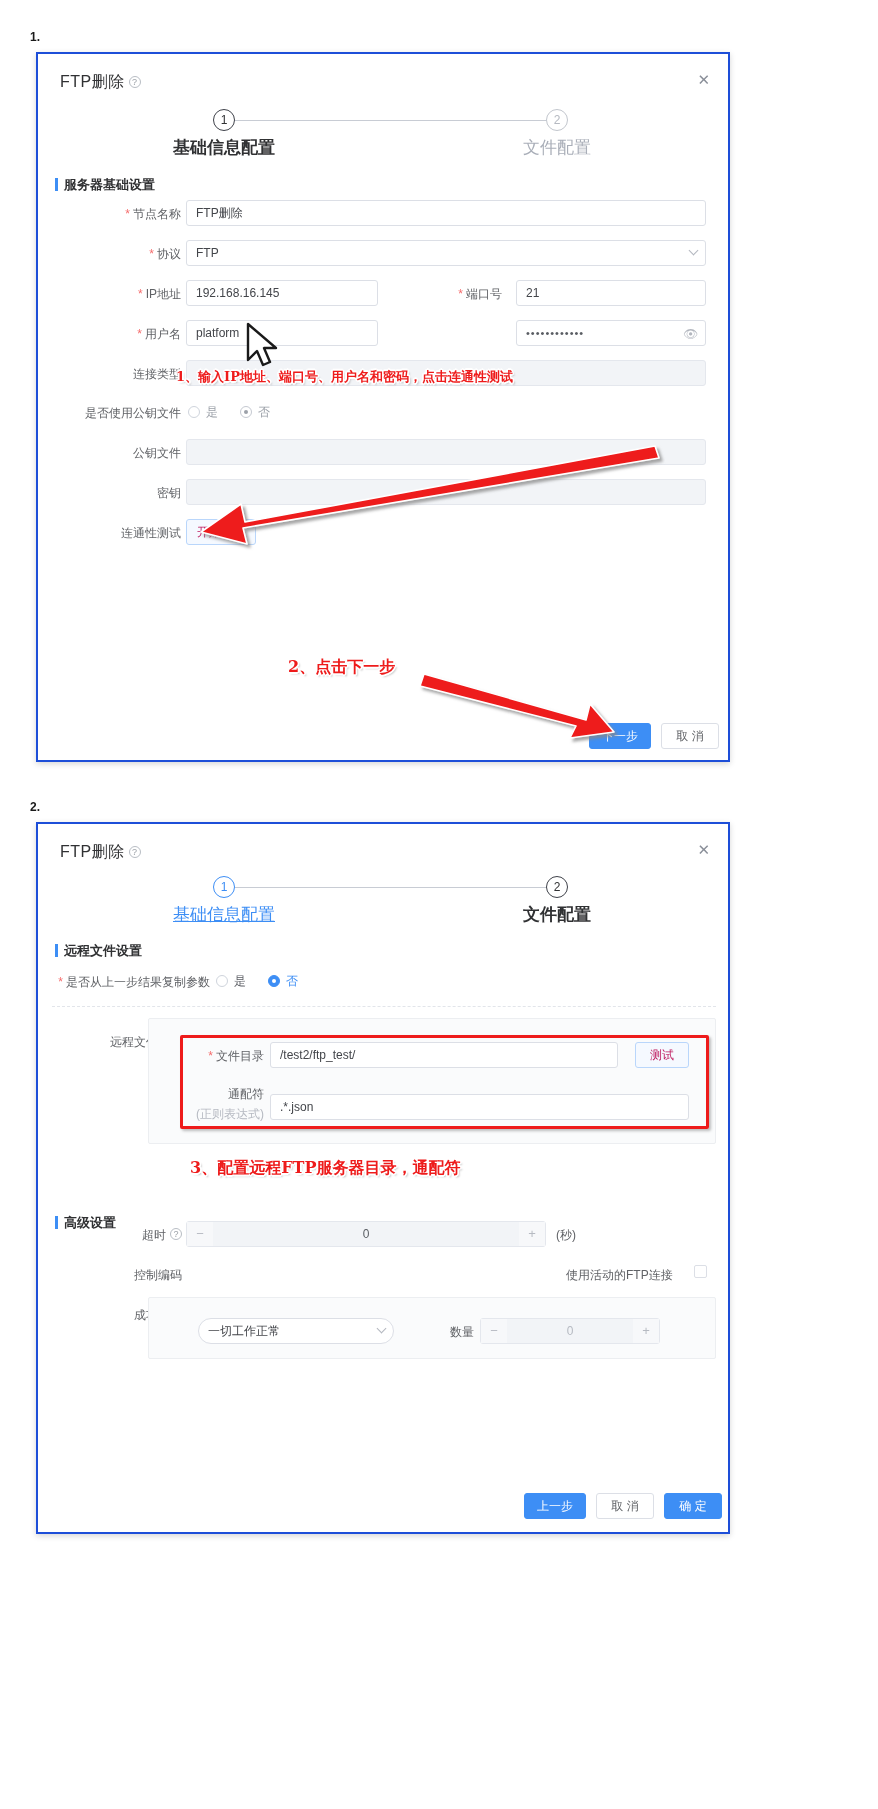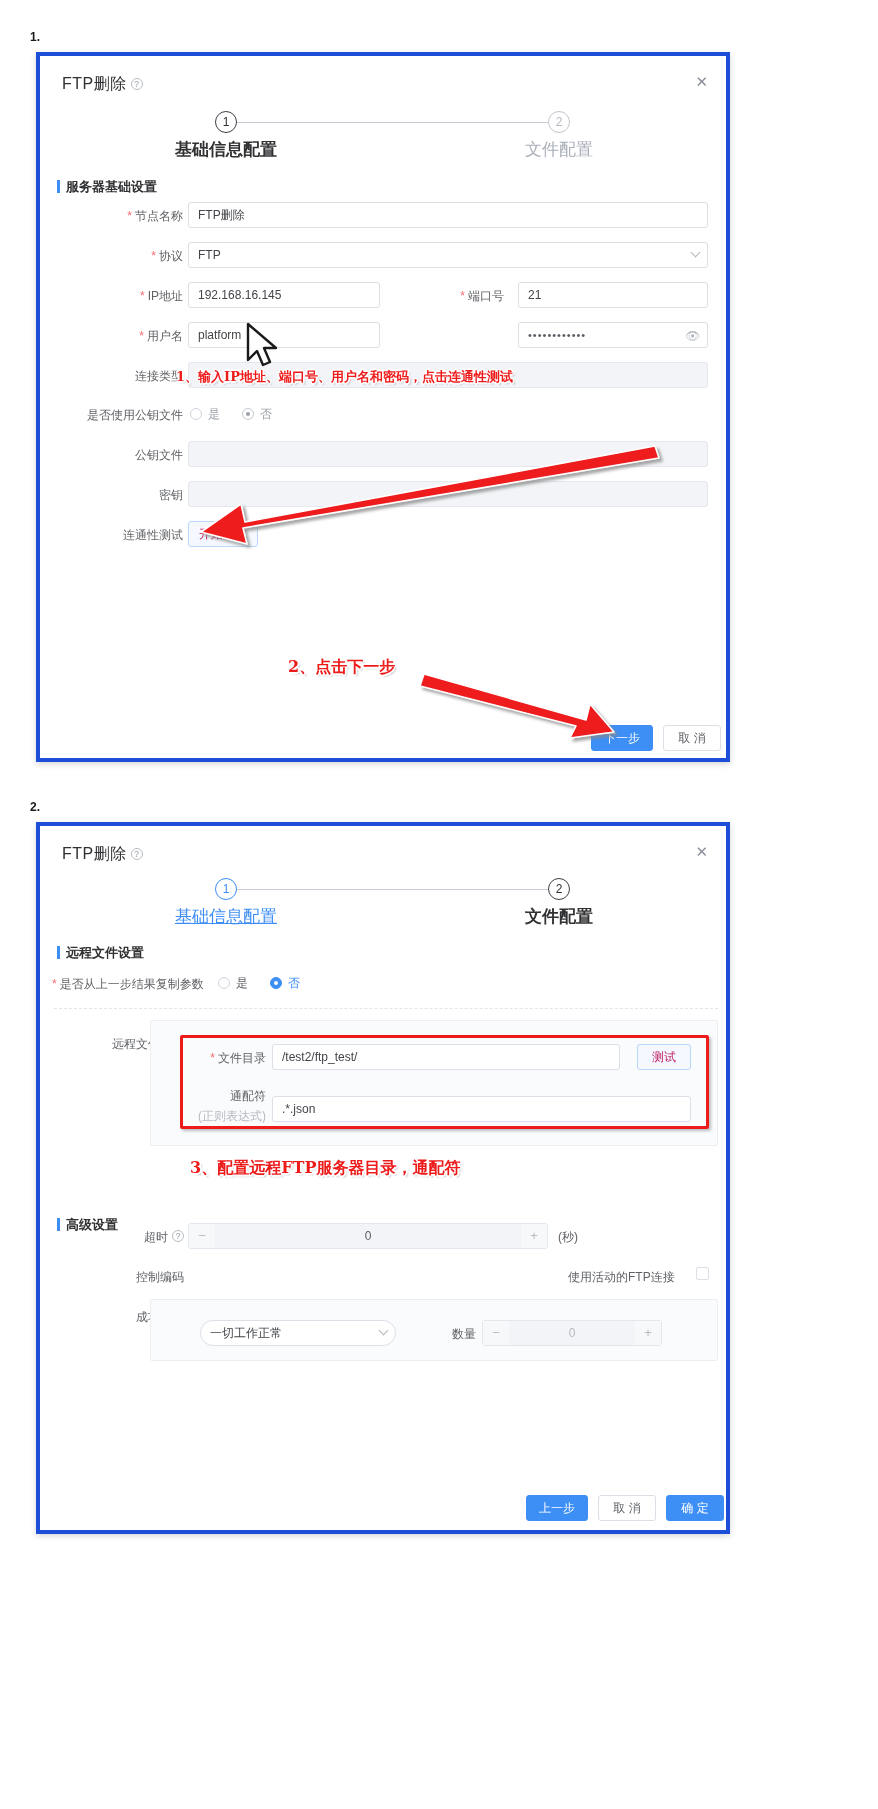--- a/index.html
+++ b/index.html
@@ -12,21 +12,21 @@
   }
   .page { position: relative; width: 878px; height: 1809px; }
 
   .step-num {
     font-size: 12px; font-weight: bold; color: #1a1a1a;
     position: absolute; left: 30px;
   }
   .panel {
     position: absolute;
     background: #ffffff;
-    border: 4px solid #1d4ed8;
+    border: 2px solid #1d4ed8;
     box-shadow: 0 2px 6px rgba(0,0,0,0.16);
   }
 
   
   .dlg-title {
     position: absolute; left: 22px; top: 18px;
     font-size: 16px; color: #303133; letter-spacing: .5px;
   }
   .help-icon {
     display:inline-block; width:12px; height:12px; line-height:11px;
@@ -281,21 +281,21 @@
     <div class="stepper">
       <div class="st-line" style="left:197px; top:63px; width:322px;"></div>
       <div class="st-node blue" style="left:175px; top:52px;">1</div>
       <div class="st-node" style="left:508px; top:52px;">2</div>
       <div class="st-label link" style="left:106px; top:79px; width:160px;">基础信息配置</div>
       <div class="st-label" style="left:439px; top:79px; width:160px;">文件配置</div>
     </div>
 
     <div class="sec-head" style="left:17px; top:118px;">远程文件设置</div>
 
-    <div class="lbl" style="left:12px; top:150px; width:160px; text-align:left;"><span class="req">*</span><span>是否从上一步结果复制参数</span></div>
+    <div class="lbl" style="left:12px; top:150px; width:160px; text-align:right;"><span class="req">*</span><span>是否从上一步结果复制参数</span></div>
     <div class="radio-row" style="left:178px; top:149px;">
       <span class="radio"></span><span class="rtxt dark">是</span><span class="radio blue"></span><span class="rtxt blue">否</span>
     </div>
 
     <div class="dash" style="left:14px; top:182px; width:664px;"></div>
 
     <div class="lbl" style="left:52px; top:210px; width:92px;">远程文件设置</div>
     <div class="subpanel" style="left:110px; top:194px; width:568px; height:126px;"></div>
 
     <div class="lbl" style="left:140px; top:224px; width:86px;"><span class="req">*</span><span>文件目录</span></div>

